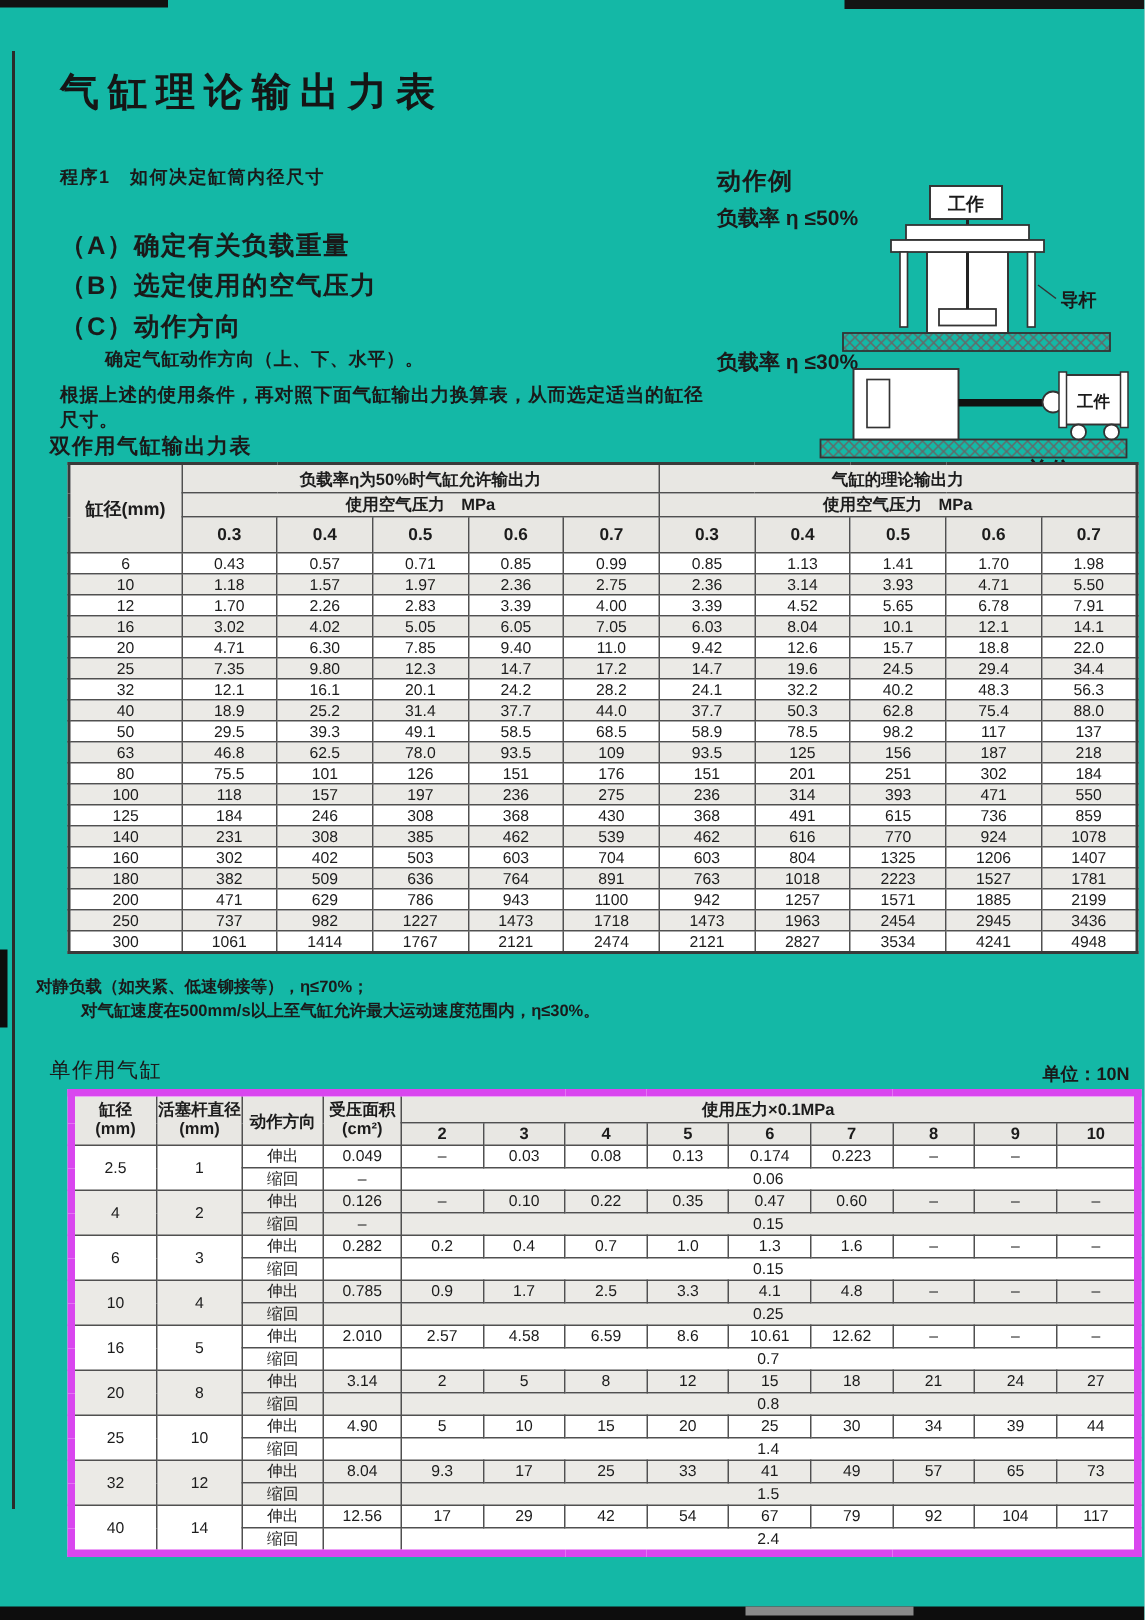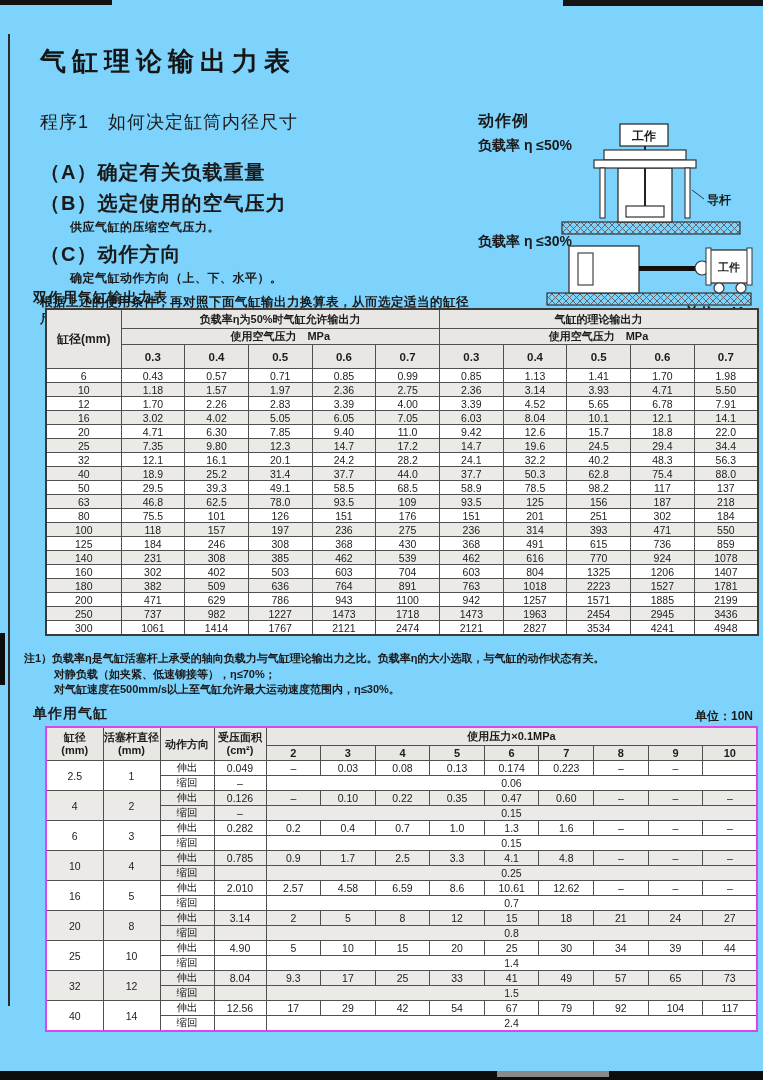--- a/index.html
+++ b/index.html
@@ -1,55 +1,55 @@
 <!DOCTYPE html>
 <html><head>
 <meta charset="utf-8">
 <style>
   html,body { margin:0; padding:0; background:#d8d8d8; }
   #page {
     position:relative; width:763px; height:1080px; margin:0 auto;
-    background:#7dd3fc; overflow:hidden;
+    background:#14b8a6; overflow:hidden;
     font-family:"Liberation Sans","DejaVu Sans",sans-serif;
     color:#1a1a1a;
   }
   
   .scan-top-left  { position:absolute; left:0; top:0; width:112px; height:5px; background:#111; }
   .scan-top-right { position:absolute; left:563px; top:0; width:200px; height:6px; background:#141414; }
   .scan-left-line { position:absolute; left:8px; top:34px; width:2px; height:972px; background:#2b2b2b; }
   .scan-left-thick{ position:absolute; left:0; top:633px; width:5px; height:52px; background:#0c0c0c; }
   .scan-bottom    { position:absolute; left:0; top:1071px; width:763px; height:9px; background:#0d0d0d; }
   .scan-bottom-notch { position:absolute; left:497px; top:1071px; width:112px; height:6px; background:#8a8a8a; }
 
   .page-title {
     position:absolute; left:40px; top:44px; margin:0;
     font-size:26px; font-weight:bold; letter-spacing:6px; color:#151515;
   }
 
   .proc { position:absolute; left:40px; top:110px; width:438px; }
-  .proc-h   { font-size:18px; font-weight:normal; letter-spacing:1px; margin-bottom:25px; }
+  .proc-h   { font-size:12px; font-weight:bold; letter-spacing:1px; margin-bottom:25px; }
   .proc-intro { font-size:15px; font-weight:bold; letter-spacing:1px; margin-bottom:5px; }
-  .cond-label { font-size:20px; font-weight:600; letter-spacing:1px; margin-top:4px; }
+  .cond-label { font-size:17px; font-weight:600; letter-spacing:1px; margin-top:4px; }
   .cond-desc  { font-size:12px; font-weight:600; margin:2px 0 5px 30px; letter-spacing:0.5px; }
   .proc-foot  { font-size:12.5px; font-weight:600; margin-top:7px; letter-spacing:0.5px; }
 
   .act-h { position:absolute; left:478px; top:111px; font-size:16px; font-weight:bold; letter-spacing:1px; }
   .act-label1 { position:absolute; left:478px; top:137px; font-size:14px; font-weight:600; }
   .act-label2 { position:absolute; left:478px; top:233px; font-size:14px; font-weight:600; }
   .svg1 { position:absolute; left:556px; top:120px; }
   .svg2 { position:absolute; left:545px; top:238px; }
 
   .t1-title { position:absolute; left:33px; top:289px; font-size:14px; font-weight:bold; letter-spacing:1px; }
   .t1-unit  { position:absolute; right:10px; top:304px; font-size:16px; font-weight:600; }
-  .t2-title { position:absolute; left:33px; top:705px; font-size:14px; font-weight:bold; letter-spacing:1px; }
+  .t2-title { position:absolute; left:33px; top:705px; font-size:14px; font-weight:normal; letter-spacing:1px; }
   .t2-unit  { position:absolute; right:10px; top:708px; font-size:12px; font-weight:600; }
 
   table { border-collapse:collapse; table-layout:fixed; background:#fff; }
   #table1 { position:absolute; left:45px; top:308px; width:712px; border:2px solid #3a3a3a; }
-  #table2 { position:absolute; left:45px; top:726px; width:712px; border:2px solid #d946ef; }
+  #table2 { position:absolute; left:45px; top:726px; width:712px; border:5px solid #d946ef; }
   th, td {
     border:1px solid #505050; text-align:center; vertical-align:middle;
     padding:0; font-weight:normal; color:#1c1c1c; overflow:hidden;
   }
   thead th { background:#e8e7e3; font-weight:600; }
   #table1 thead .r1 th { height:18px; font-size:11px; }
   #table1 thead .r2 th { height:15px; font-size:11px; }
   #table1 thead .r3 th { height:23px; font-size:11.5px; }
   #table1 tbody td { height:13px; font-size:10.5px; }
   #table2 thead .r1 th { height:17px; font-size:11px; }
@@ -76,21 +76,20 @@
 
   <h1 class="page-title">气缸理论输出力表</h1>
 
   <div class="proc">
     <div class="proc-h">程序1　如何决定缸筒内径尺寸</div>
     <div>
       <div class="cond-label">（A）确定有关负载重量</div>
     </div>
     <div>
       <div class="cond-label">（B）选定使用的空气压力</div>
-      <div class="cond-desc">供应气缸的压缩空气压力。</div>
     </div>
     <div>
       <div class="cond-label">（C）动作方向</div>
       <div class="cond-desc">确定气缸动作方向（上、下、水平）。</div>
     </div>
     <div class="proc-foot">根据上述的使用条件，再对照下面气缸输出力换算表，从而选定适当的缸径尺寸。</div>
   </div>
 
   <div class="act-h">动作例</div>
   <div class="act-label1">负载率 η ≤50%</div>
@@ -420,21 +419,20 @@
           <td>2121</td>
           <td>2827</td>
           <td>3534</td>
           <td>4241</td>
           <td>4948</td>
         </tr>
       </tbody>
   </table>
 
   <div class="note">
-    <div>注1）负载率η是气缸活塞杆上承受的轴向负载力与气缸理论输出力之比。负载率η的大小选取，与气缸的动作状态有关。</div>
     <div>对静负载（如夹紧、低速铆接等），η≤70%；</div>
     <div>对气缸速度在500mm/s以上至气缸允许最大运动速度范围内，η≤30%。</div>
   </div>
 
   <div class="t2-title">单作用气缸</div>
   <div class="t2-unit">单位：10N</div>
 
   <table id="table2">
     <colgroup>
       <col style="width:57px">

